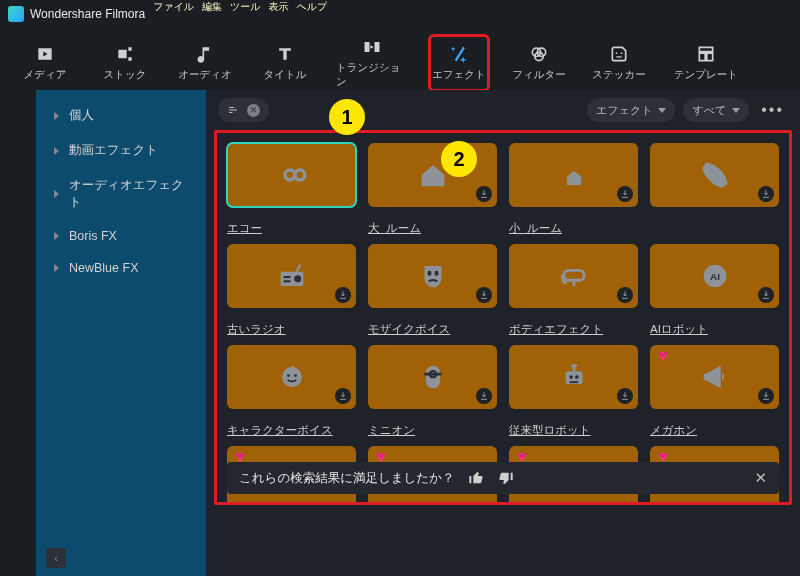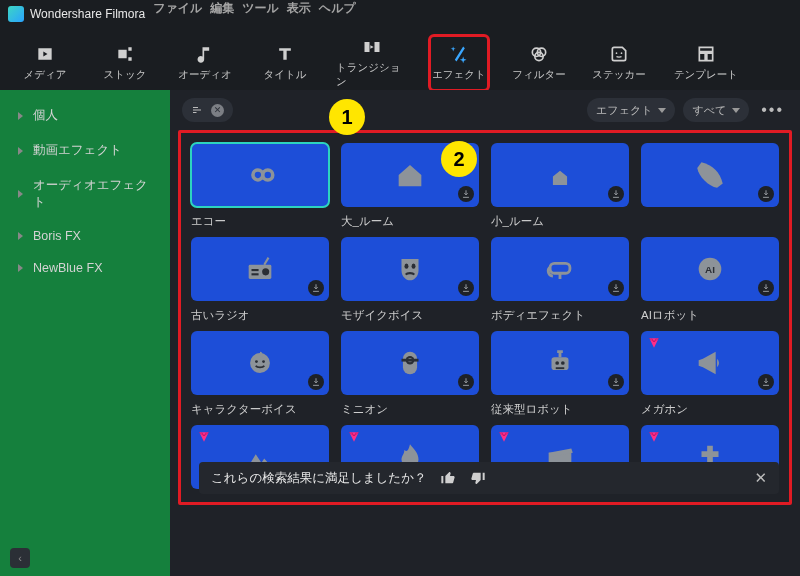--- a/index.html
+++ b/index.html
@@ -26,24 +26,23 @@
     gap: 6px;
     font-size: 12px;
     color: #e8e8e8;
   }
   .logo-icon {
     width: 16px; height: 16px;
     background: linear-gradient(135deg,#3dd6c4,#2aa3ff);
     border-radius: 3px;
   }
   .menu-item {
-    color: #a3a3a3;
-    font-size: 12px;
+    color: #fef9c3;
+    font-size: 10px;
     cursor: pointer;
-    font-weight: bold;
   }
   .toolbar {
     display: flex;
     align-items: flex-end;
     height: 62px;
     padding: 4px 16px 0;
     gap: 22px;
   }
   .tool-btn {
     display: flex;
@@ -63,23 +62,24 @@
   .tool-btn.sel {
     outline: 3px solid #e01b24;
     outline-offset: -1px;
   }
   .main {
     display: flex;
     height: calc(576px - 28px - 62px);
   }
   .sidebar {
     width: 170px;
-    background: #15803d;
+    background: #0c4a6e;
     padding: 8px 0;
     position: relative;
+    margin-left: 36px;
   }
   .side-item {
     display: flex;
     align-items: center;
     padding: 9px 18px;
     color: #d3d3d3;
     font-size: 12.5px;
     gap: 10px;
     cursor: pointer;
   }
@@ -153,46 +153,47 @@
   }
   .grid {
     display: grid;
     grid-template-columns: repeat(4, 1fr);
     gap: 8px 12px;
     align-content: start;
   }
   .cell { display:flex; flex-direction:column; }
   .thumb {
     position: relative;
-    background: #1d4ed8;
+    background: #a16207;
     border-radius: 6px;
     height: 64px;
     display:flex;align-items:center;justify-content:center;
   }
   .thumb.active { outline:2px solid #2dd4bf; outline-offset:-1px; }
   .thumb svg { fill:#9aa0a6; }
   .dl-badge {
     position:absolute; right:5px; bottom:5px;
     width:16px;height:16px;border-radius:50%;
     background:#1e2126;
     display:flex;align-items:center;justify-content:center;
   }
   .dl-badge svg{fill:#aeb2b7;}
   .diamond {
     position:absolute; left:6px; top:5px;
     width:14px;height:14px;
   }
   .cell-label {
-    margin-top:7px;
+    margin-top:14px;
     font-size:11.5px;
     color:#cfcfcf;
+    text-decoration:underline;
   }
   .feedback-bar {
     position:absolute;
-    left:18px; right:10px; bottom:8px;
+    left:10px; right:10px; bottom:8px;
     height:32px;
     background:#24272d;
     border-radius:4px;
     display:flex;align-items:center;
     padding:0 12px;
     gap:14px;
     color:#e8e8e8;
     font-size:12.5px;
   }
   .feedback-bar .spacer{flex:1;}

